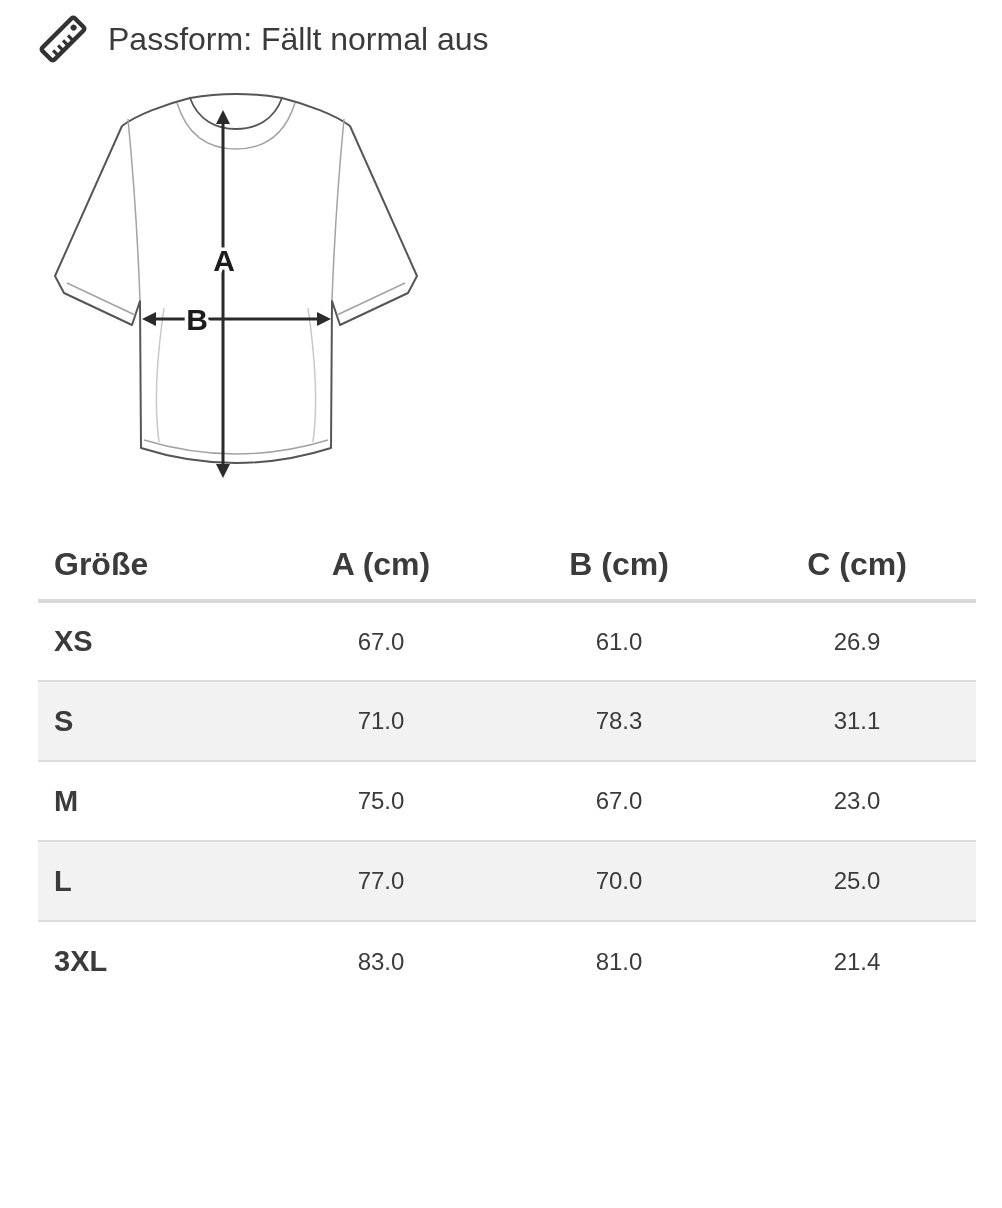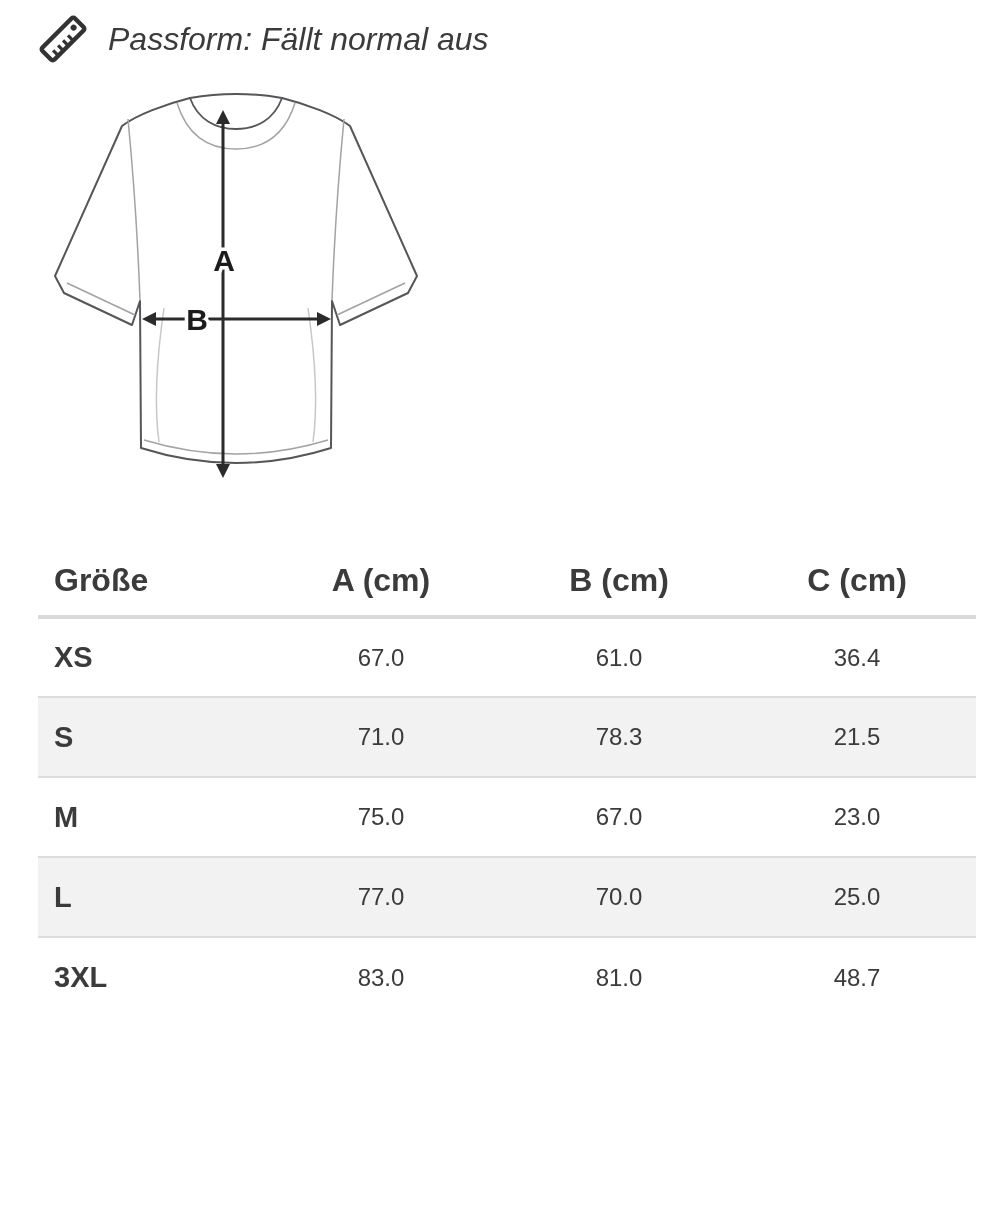--- a/index.html
+++ b/index.html
@@ -8,41 +8,41 @@
     background: #ffffff;
     font-family: "Liberation Sans", sans-serif;
     color: #3b3b3b;
     overflow: hidden;
   }
   .page { padding: 12px 26px 0 38px; }
 
   
   .fit-header { display: flex; align-items: center; gap: 20px; height: 54px; }
   .ruler-icon svg { display: block; width: 50px; height: 50px; }
-  .fit-text { font-size: 32px; font-weight: 400; color: #3b3b3b; margin: 0; font-style: italic; }
+  .fit-text { font-size: 32px; font-weight: 400; color: #3b3b3b; margin: 0; }
 
   
   .diagram { margin: 20px 0 0 2px; width: 392px; height: 408px; }
   .diagram svg { display: block; width: 392px; height: 408px; }
   .shirt-outline { fill: #ffffff; stroke: #54565a; stroke-width: 2; stroke-linejoin: round; }
   .shirt-line    { fill: none; stroke: #54565a; stroke-width: 1.8; }
   .shirt-detail  { fill: none; stroke: #a3a3a3; stroke-width: 1.5; }
   .shirt-wrinkle { fill: none; stroke: #c8c8c8; stroke-width: 1.5; }
   .arrow-line { stroke: #2b2b2b; stroke-width: 3; fill: none; }
   .arrow-head { fill: #2b2b2b; stroke: none; }
   .measure-label {
     font-family: "Liberation Sans", sans-serif;
     font-size: 30px; font-weight: 700; fill: #1c1c1c;
     text-anchor: middle;
     paint-order: stroke; stroke: #ffffff; stroke-width: 7; stroke-linejoin: round;
   }
 
   
   table.size-table {
-    margin-top: 62px;
+    margin-top: 46px;
     width: 938px;
     border-collapse: collapse;
     table-layout: fixed;
     color: #3b3b3b;
   }
   .size-table thead th {
     font-size: 32px; font-weight: 700;
     text-align: center; vertical-align: bottom;
     padding: 6px 0 16px 0;
     border-bottom: 4px solid #d9d9d9;
@@ -140,42 +140,42 @@
         <th>A (cm)</th>
         <th>B (cm)</th>
         <th>C (cm)</th>
       </tr>
     </thead>
     <tbody>
       <tr>
         <th>XS</th>
         <td>67.0</td>
         <td>61.0</td>
-        <td>36.4</td>
+        <td>26.9</td>
       </tr>
       <tr>
         <th>S</th>
         <td>71.0</td>
         <td>78.3</td>
-        <td>21.5</td>
+        <td>31.1</td>
       </tr>
       <tr>
         <th>M</th>
         <td>75.0</td>
         <td>67.0</td>
         <td>23.0</td>
       </tr>
       <tr>
         <th>L</th>
         <td>77.0</td>
         <td>70.0</td>
         <td>25.0</td>
       </tr>
       <tr>
         <th>3XL</th>
         <td>83.0</td>
         <td>81.0</td>
-        <td>48.7</td>
+        <td>21.4</td>
       </tr>
     </tbody>
   </table>
 
 </div>
 
 </body></html>

